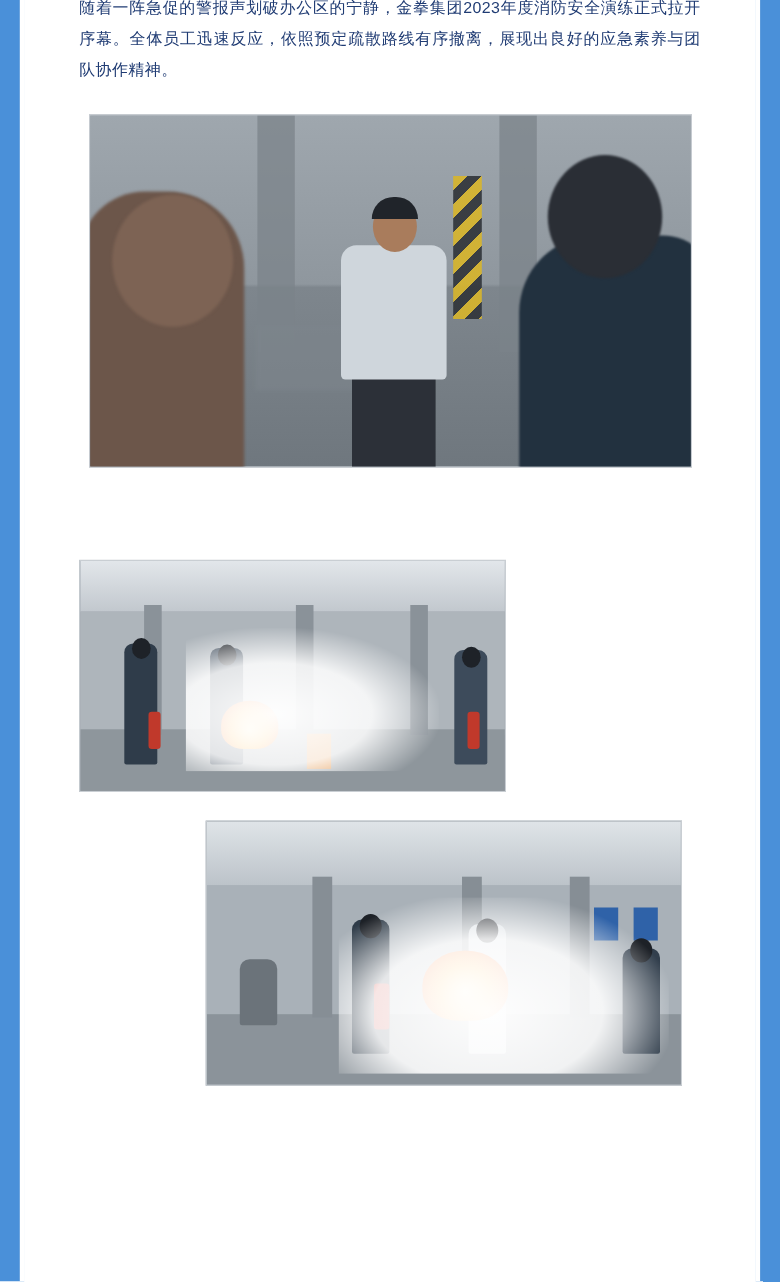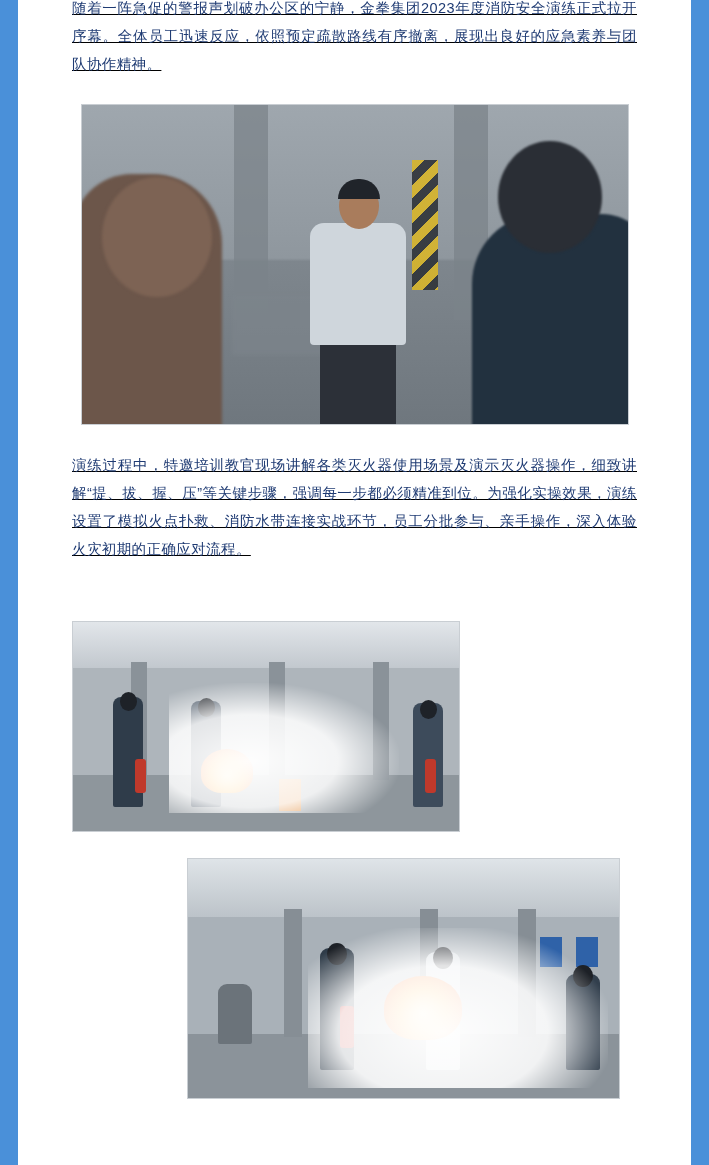--- a/index.html
+++ b/index.html
@@ -42,21 +42,20 @@
 
   .content {
     position: absolute;
     left: 22px;
     right: 22px;
     top: 0;
     bottom: 0;
     background: #ffffff;
     padding: 0 50px;
     box-sizing: border-box;
-    text-decoration: underline;
   }
 
   p.para {
     margin: 0;
     color: #1f3b73;
     font-size: 14.5px;
     line-height: 28px;
     letter-spacing: 0.4px;
     text-align: justify;
   }
@@ -340,21 +339,20 @@
       <div class="speaker-hair"></div>
       <div class="fg-left"></div>
       <div class="fg-left-head"></div>
       <div class="fg-right"></div>
       <div class="fg-right-head"></div>
     </div>
 
 
     <div class="spacer-lg"></div>
 
-    <p class="para">演练过程中，特邀培训教官现场讲解各类灭火器使用场景及演示灭火器操作，细致讲解“提、拔、握、压”等关键步骤，强调每一步都必须精准到位。为强化实操效果，演练设置了模拟火点扑救、消防水带连接实战环节，员工分批参与、亲手操作，深入体验火灾初期的正确应对流程。</p>
 
     <div style="height:58px"></div>
 
     <div class="photo" id="photo-practice-1">
       <div class="roof"></div>
       <div class="bay"></div>
       <div class="floor"></div>
       <div class="col" style="left:58px"></div>
       <div class="col" style="left:196px"></div>
       <div class="col" style="left:300px"></div>

